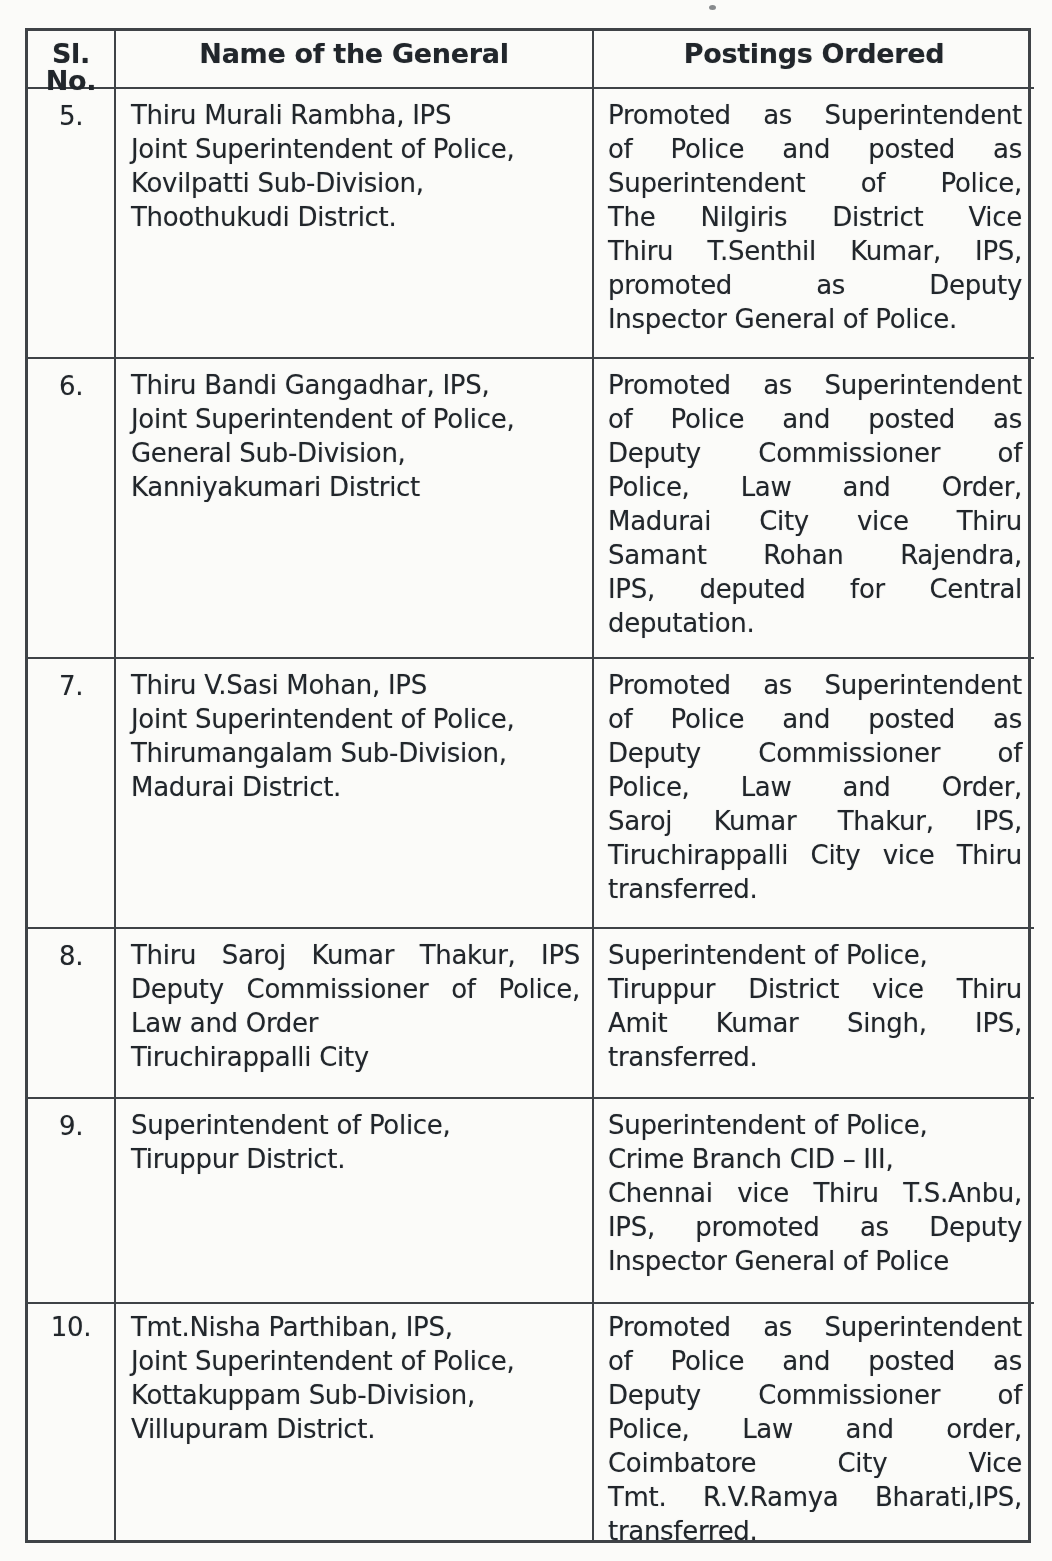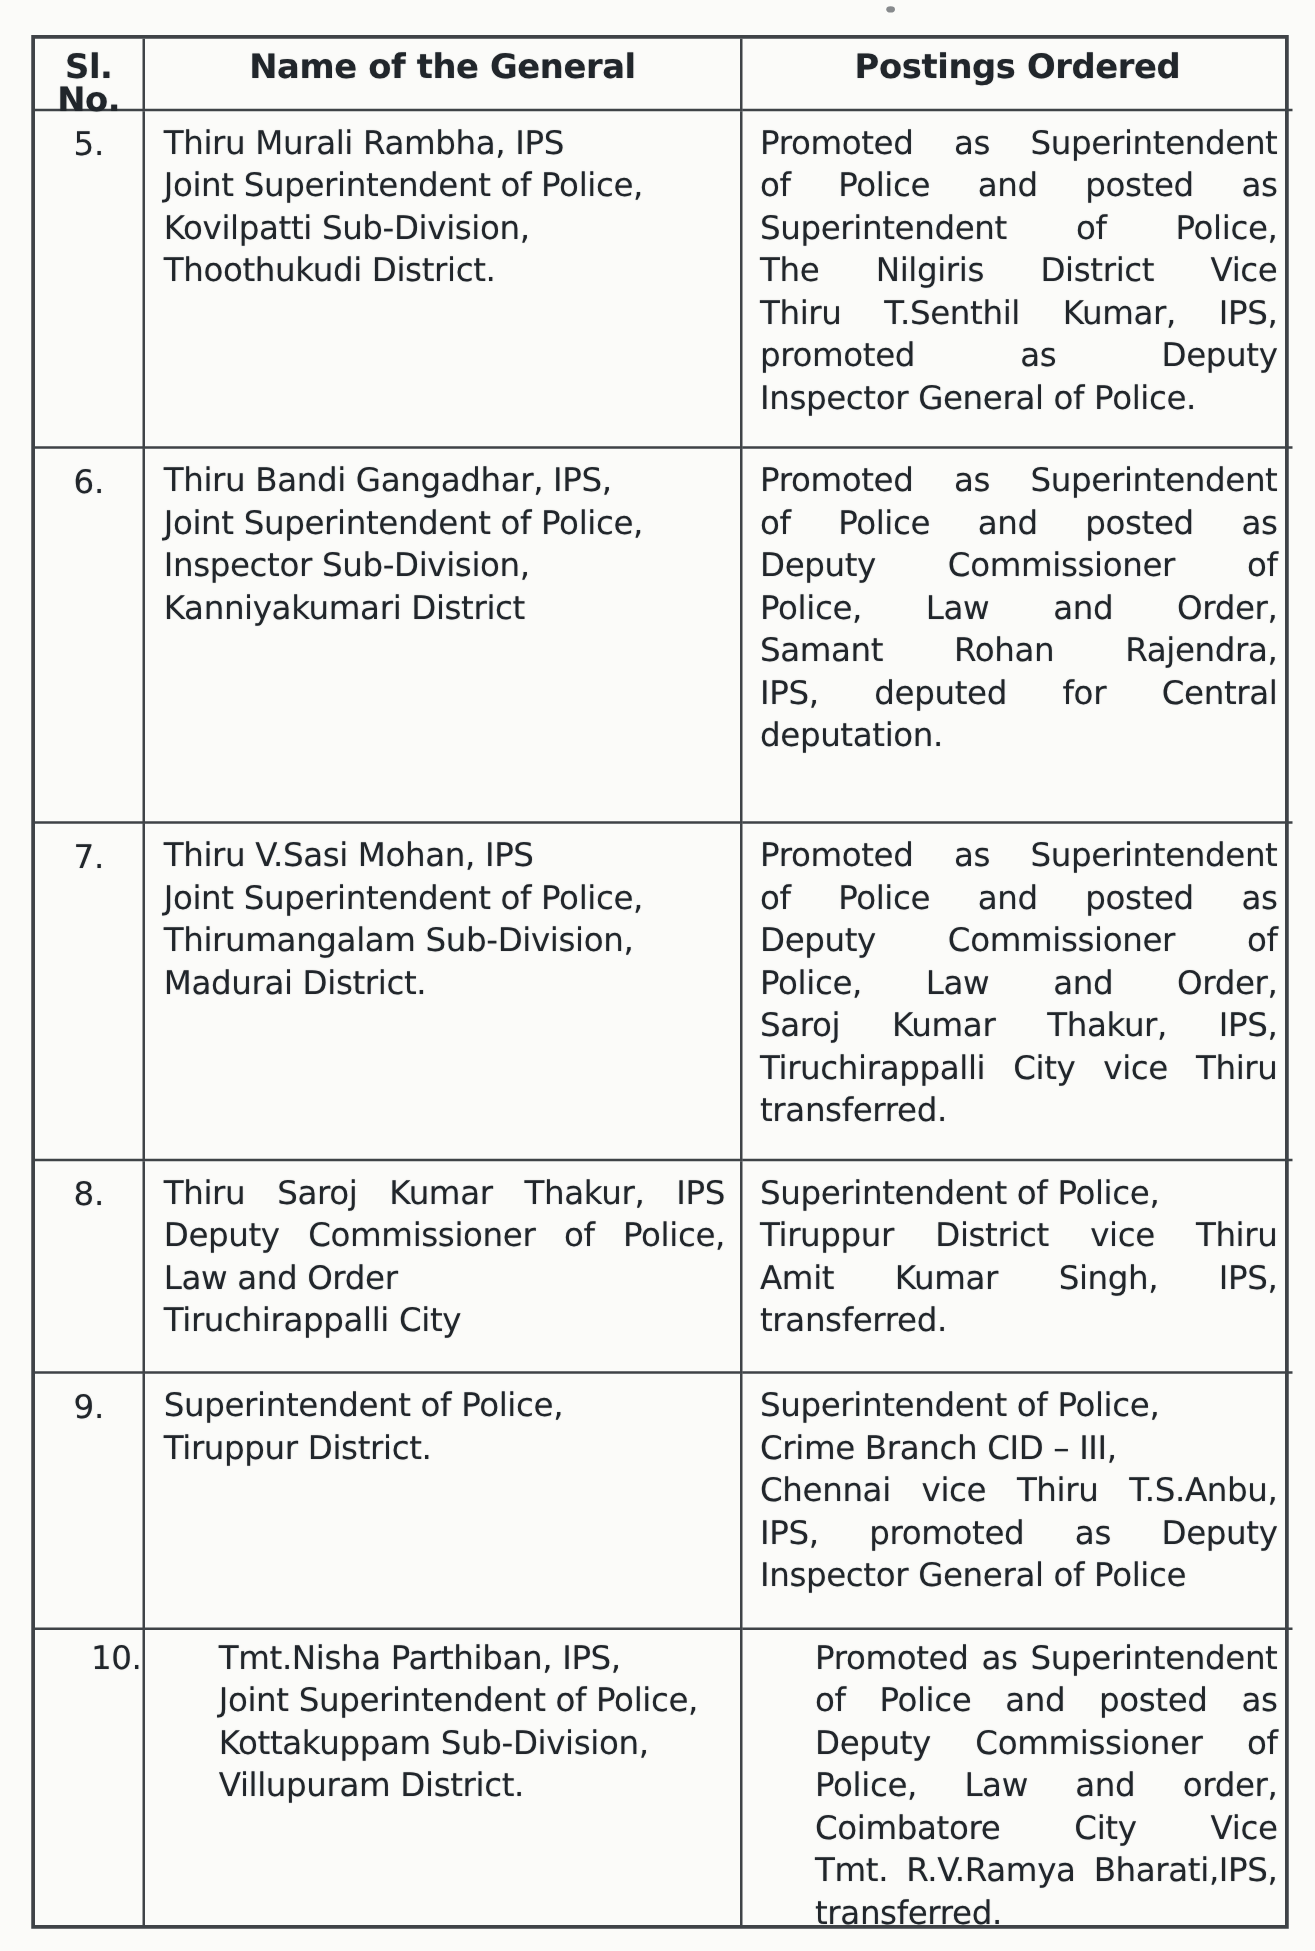--- a/index.html
+++ b/index.html
@@ -28,21 +28,21 @@
     background: var(--paper);
   }
   .cell {
     border-right: 2px solid var(--line);
     border-bottom: 2px solid var(--line);
     overflow: visible;
     letter-spacing: -0.3px;
     text-shadow: 0 0 1px rgba(33,38,43,0.35);
   }
   .col-post { border-right: none; }
-  .grid .cell:nth-last-child(-n+3) { border-bottom: none; margin-left: 44px; }
+  .grid .cell:nth-last-child(-n+3) { border-bottom: none; }
 
   .head {
     font-weight: bold;
     font-size: 27px;
     line-height: 27px;
     text-align: center;
     padding-top: 9px;
     white-space: pre-line;
   }
   .body-cell { font-size: 26px; line-height: 34px; padding-top: 9px; }
@@ -93,28 +93,29 @@
         <div class="ln fill">Superintendent of Police,</div>
         <div class="ln fill">The Nilgiris District Vice</div>
         <div class="ln fill">Thiru T.Senthil Kumar, IPS,</div>
         <div class="ln fill">promoted as Deputy</div>
         <div class="ln">Inspector General of Police.</div>
       </div>
       <div class="cell body-cell col-sl">6.</div>
       <div class="cell body-cell col-name">
         <div class="ln">Thiru Bandi Gangadhar, IPS,</div>
         <div class="ln">Joint Superintendent of Police,</div>
-        <div class="ln">Inspector Sub-Division,</div>
+        <div class="ln">General Sub-Division,</div>
         <div class="ln">Kanniyakumari District</div>
       </div>
       <div class="cell body-cell col-post">
         <div class="ln fill">Promoted as Superintendent</div>
         <div class="ln fill">of Police and posted as</div>
         <div class="ln fill">Deputy Commissioner of</div>
         <div class="ln fill">Police, Law and Order,</div>
+        <div class="ln fill">Madurai City vice Thiru</div>
         <div class="ln fill">Samant Rohan Rajendra,</div>
         <div class="ln fill">IPS, deputed for Central</div>
         <div class="ln">deputation.</div>
       </div>
       <div class="cell body-cell col-sl">7.</div>
       <div class="cell body-cell col-name">
         <div class="ln">Thiru V.Sasi Mohan, IPS</div>
         <div class="ln">Joint Superintendent of Police,</div>
         <div class="ln">Thirumangalam Sub-Division,</div>
         <div class="ln">Madurai District.</div>

